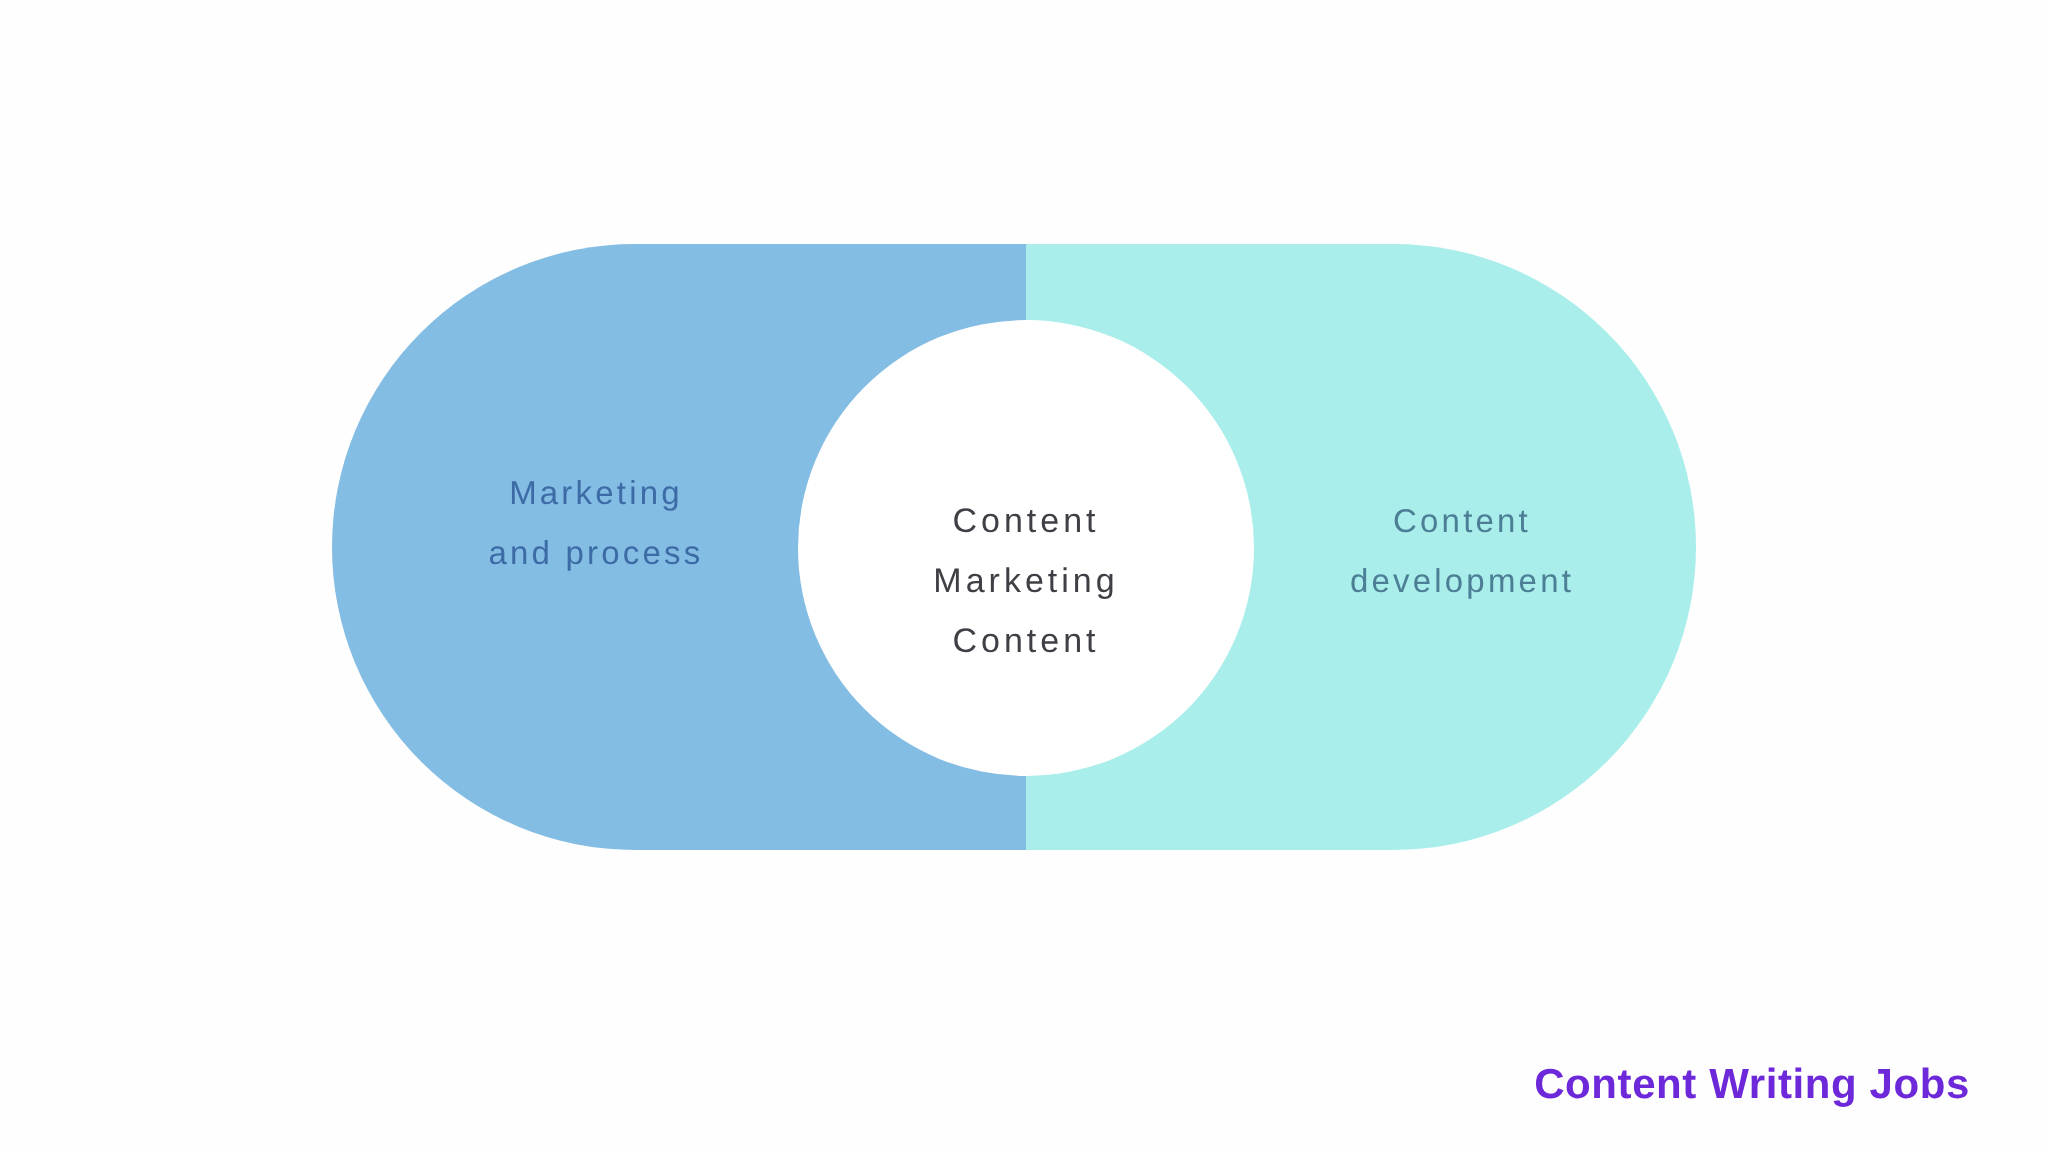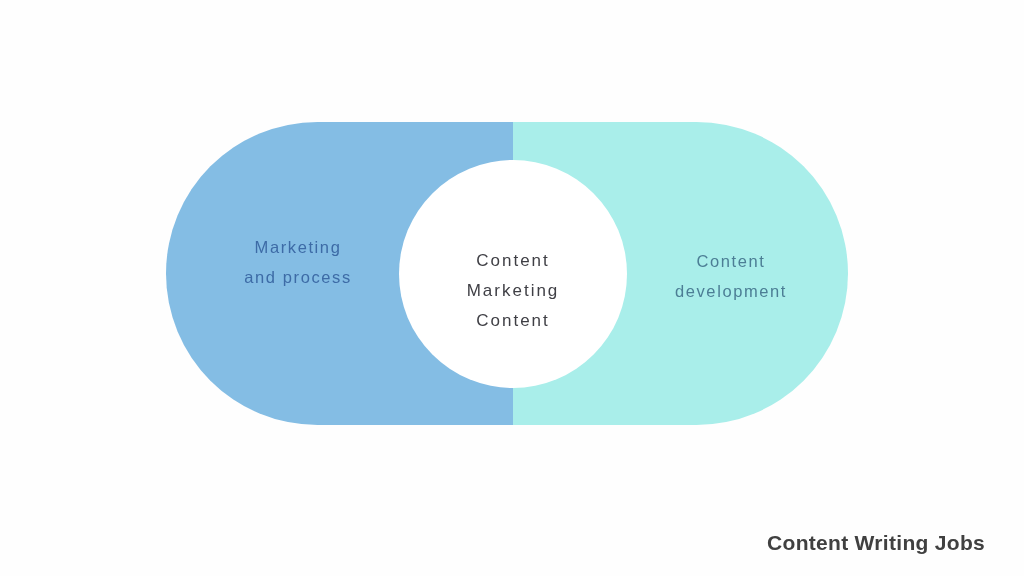--- a/index.html
+++ b/index.html
@@ -97,15 +97,15 @@
     <div>Content</div>
     <div>Marketing</div>
     <div>Content</div>
   </div>
 
   <div class="label label-right" style="color: rgb(76, 126, 149);">
     <div>Content</div>
     <div>development</div>
   </div>
 
-  <div class="brand" style="color: #404040;">Content Writing Jobs</div>
+  <div class="brand" style="color: #6d28d9;">Content Writing Jobs</div>
 
 </div>
 
 </body></html>

